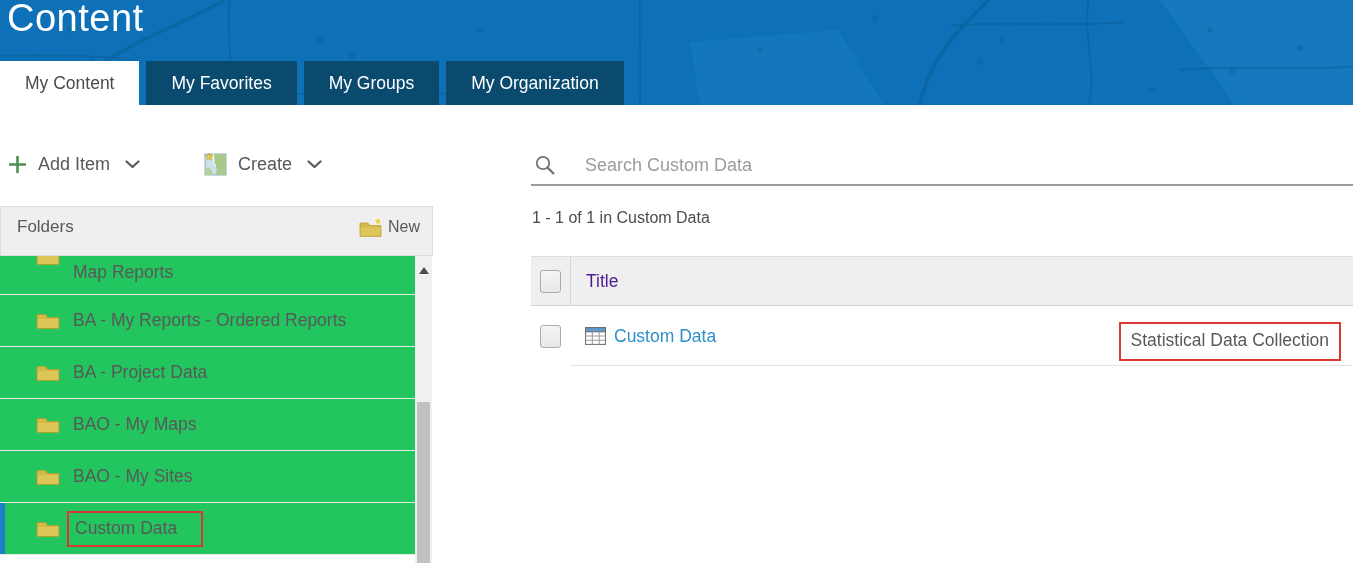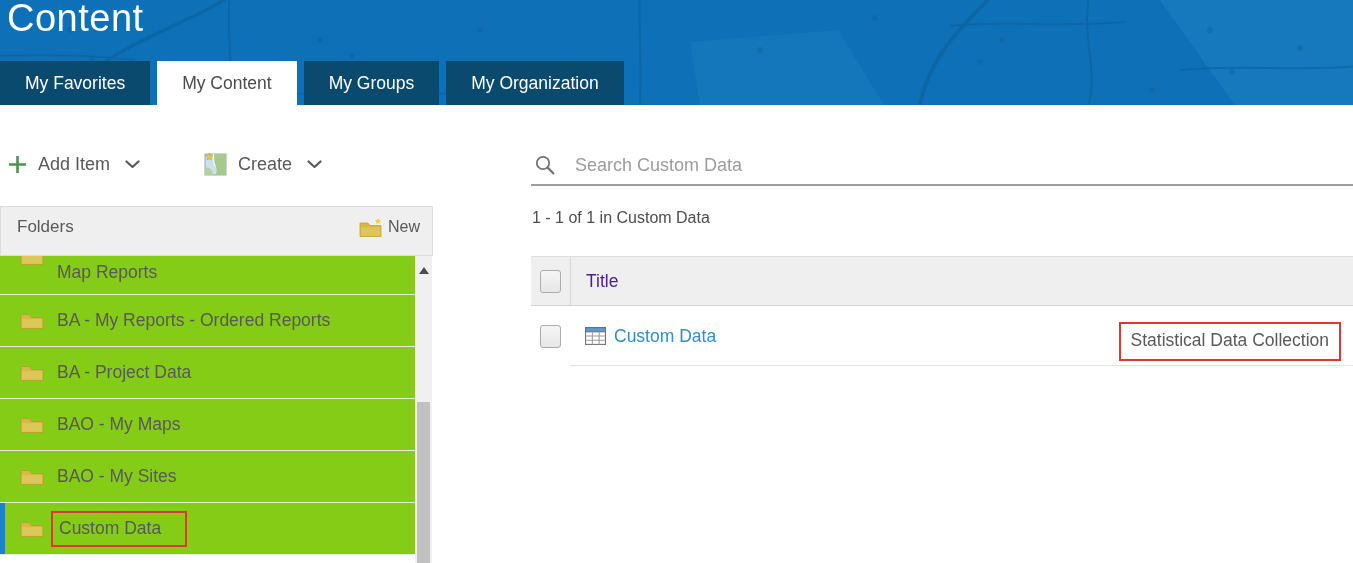--- a/index.html
+++ b/index.html
@@ -21,39 +21,39 @@
   .create-btn{margin-left:64px;}
   .icon{display:inline-flex;align-items:center;justify-content:center;}
 
   
   .folders-panel{position:absolute;left:0;top:206px;width:433px;}
   .folders-header{box-sizing:border-box;height:50px;background:#efefef;border:1px solid #dcdcdc;display:flex;align-items:center;padding:0 12px 8px 16px;}
   .folders-title{flex:1;font-size:17px;color:#595959;}
   .new-btn{display:flex;align-items:center;gap:3px;color:#595959;font-size:16px;cursor:pointer;}
   .folder-list{position:relative;width:433px;height:307px;overflow:hidden;background:#fff;}
   .list-inner{position:absolute;left:0;top:0;width:415px;}
-  .folder-row{position:relative;box-sizing:border-box;height:52px;border-bottom:1px solid #e8e8e8;display:flex;align-items:center;padding-left:20px;cursor:pointer;background:#84cc16;}
+  .folder-row{position:relative;box-sizing:border-box;height:52px;border-bottom:1px solid #e8e8e8;display:flex;align-items:center;padding-left:36px;cursor:pointer;background:#22c55e;}
   .list-inner > .folder-row:nth-of-type(1){height:39px;}
   .list-inner > .folder-row:nth-of-type(1) .folder-icon{position:relative;top:-18px;}
   .list-inner > .folder-row:nth-of-type(1) .folder-label{position:relative;top:-3px;}
   .folder-icon{width:24px;height:18px;margin-right:13px;flex:0 0 auto;}
   .folder-label{font-size:17.5px;color:#595959;white-space:nowrap;}
   .folder-row.selected::before{content:"";position:absolute;left:0;top:0;bottom:0;width:5px;background:var(--selected-indicator,#1c82c5);}
   .folder-label.annotated{border:2px solid var(--annotation-red,#da3832);padding:5px 24px 6px 6px;margin:-7px 0 -8px -6px;}
 
   
   .scrollbar{position:absolute;right:1px;top:0;width:17px;height:307px;background:#f0f0f0;}
   .scroll-arrow{position:absolute;left:0;top:8px;width:17px;height:12px;display:flex;align-items:center;justify-content:center;cursor:pointer;}
   .scroll-arrow .tri{width:0;height:0;border-left:5px solid transparent;border-right:5px solid transparent;border-bottom:7px solid #4d4d4d;}
   .scroll-thumb{position:absolute;left:2px;top:146px;width:13px;height:161px;background:#c1c1c1;cursor:grab;}
 
   
   .main-panel{position:absolute;left:531px;top:0;width:822px;height:563px;}
   .search-row{position:absolute;left:0;top:146px;width:822px;height:40px;border-bottom:2px solid #9c9c9c;display:flex;align-items:center;box-sizing:border-box;padding-left:3px;}
-  .search-input{border:none;outline:none;background:transparent;font-family:"Liberation Sans",sans-serif;font-size:18px;color:#595959;margin-left:17px;width:700px;}
+  .search-input{border:none;outline:none;background:transparent;font-family:"Liberation Sans",sans-serif;font-size:18px;color:#595959;margin-left:27px;width:700px;}
   .search-input::placeholder{color:#9c9c9c;opacity:1;}
   .results-summary{position:absolute;left:1px;top:209px;font-size:16px;color:#4c4c4c;}
 
   .table{position:absolute;left:0;top:256px;width:822px;}
   .table-header{box-sizing:border-box;height:50px;background:#efefef;border-top:1px solid #dedede;border-bottom:1px solid #d4d4d4;display:flex;align-items:center;}
   .cb-cell{width:39px;height:100%;display:flex;align-items:center;justify-content:center;flex:0 0 auto;}
   .table-header .cb-cell{border-right:1px solid #d6d6d6;}
   .checkbox{width:19px;height:21px;border:1px solid #ababab;border-radius:3px;background:linear-gradient(#f5f5f5,#e7e7e7);cursor:pointer;}
   .col-title{margin-left:15px;font-size:17.5px;color:#4c1d95;cursor:pointer;}
   .item-row{position:relative;height:60px;display:flex;align-items:center;}
@@ -98,26 +98,26 @@
         <circle cx="418" cy="88" r="3"></circle>
           <circle cx="875" cy="18" r="3"></circle>
           <circle cx="1300" cy="48" r="3"></circle>
       </g>
     </svg>
 
     <div class="page-title">Content</div>
 
     <div class="tabs">
 
+        <div class="tab active">
+          <span>My Content</span>
+        </div>
+
         <div class="tab">
           <span>My Favorites</span>
-        </div>
-
-        <div class="tab active">
-          <span>My Content</span>
         </div>
 
         <div class="tab">
           <span>My Groups</span>
         </div>
 
         <div class="tab">
           <span>My Organization</span>
         </div>
       </div>

